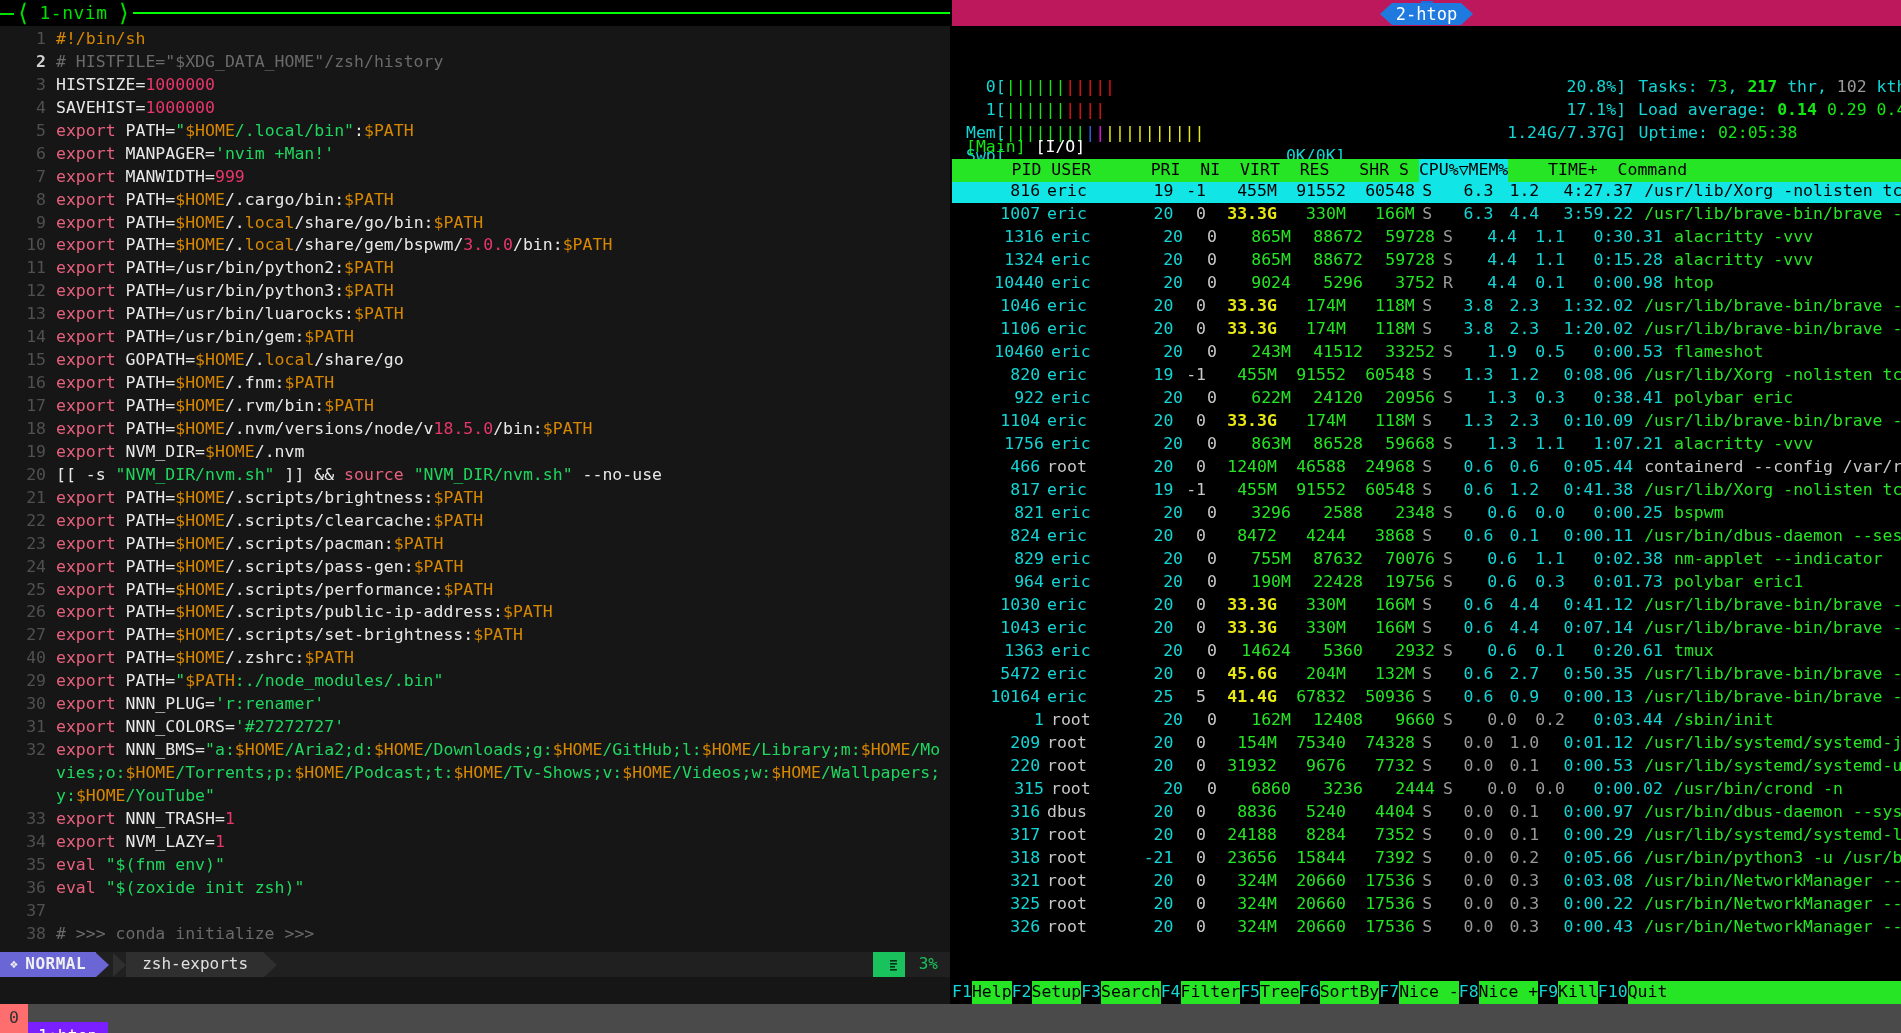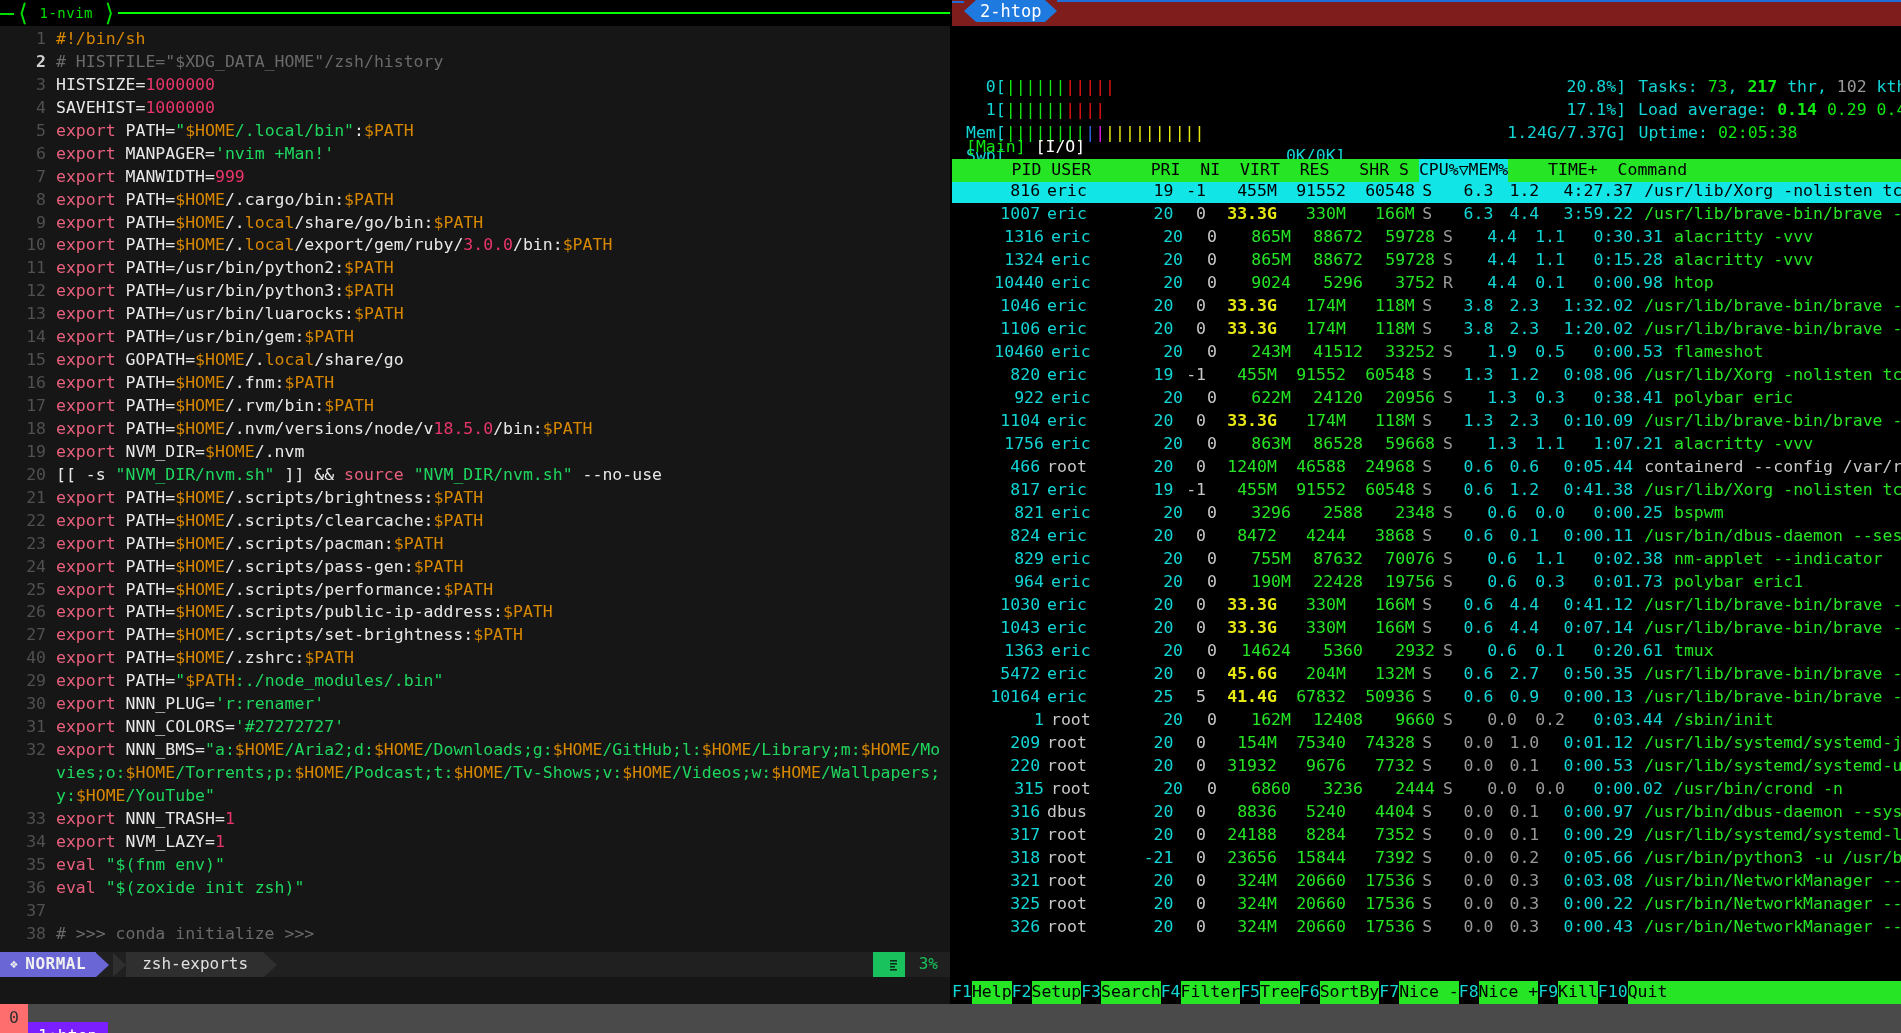--- a/index.html
+++ b/index.html
@@ -15,21 +15,21 @@
   
   .pane{position:absolute;overflow:hidden;}
   .bline{flex:1 1 auto;height:0;border-top:2px solid #0f0;}
 
   
   #pane-nvim{left:0;top:0;width:950px;height:1004px;background:#161616;}
   #nvim-top{height:26px;background:#000;display:flex;align-items:center;}
   #nvim-top .edge{width:14px;height:0;border-top:2px solid #00e000;margin-top:1px;}
   .tabchev{display:flex;align-items:center;height:26px;color:#00e000;font-size:19px;}
   .tabchev .lt,.tabchev .gt{font-size:24px;line-height:1;padding:0 2px;}
-  .tabchev .lbl{padding:0 7px;letter-spacing:.5px;font-size:14px;}
+  .tabchev .lbl{padding:0 7px;letter-spacing:.5px;font-size:18px;}
   #nvim-body{position:relative;height:925px;background:#161616;padding-top:2px;}
 
   .cl{white-space:pre;height:22.95px;}
   .lnum{display:inline-block;width:46px;text-align:right;color:#505050;}
   .lnum.cur{color:#d0d0d0;font-weight:bold;}
   .txt{padding-left:10px;}
   .k-def{color:#e8e8e8;}          
   .k-kw{color:#e8607d;}           
   .k-var{color:#d78700;margin-top:20px;}          
   .k-str{color:#1fd65f;}          
@@ -46,21 +46,21 @@
   .sl-sep2{width:0;height:0;border-top:12.5px solid transparent;border-bottom:12.5px solid transparent;
       border-left:13px solid #2f2f2f;}
   .sl-file{background:#2f2f2f;color:#e0e0e0;height:25px;display:flex;align-items:center;padding:0 16px;}
   .sl-spacer{flex:1;height:25px;background:#202020;}
   .sl-prog{background:#19c25c;width:32px;height:25px;display:flex;align-items:center;justify-content:center;}
   .sl-prog svg{display:block;}
   .sl-pct{color:#19c25c;padding:0 12px 0 14px;background:#202020;height:25px;display:flex;align-items:center;}
 
   
   #pane-htop{left:952px;top:0;width:949px;height:1004px;background:#000;}
-  #htop-top{height:26px;background:#7f1d1d;display:flex;align-items:flex-start;position:relative;}
+  #htop-top{height:26px;background:#be185d;display:flex;align-items:center;position:relative;flex-direction:column;}
   #htop-top .edge{width:12px;height:0;border-top:2px solid #1e6dd6;margin-top:1px;}
   .htab{display:flex;align-items:center;height:22px;}
   .htab .lcap{width:0;height:0;border-top:11px solid transparent;border-bottom:11px solid transparent;border-right:12px solid #1f7ae0;}
   .htab .rcap{width:0;height:0;border-top:11px solid transparent;border-bottom:11px solid transparent;border-left:12px solid #1f7ae0;}
   .htab .lbl{background:#1f7ae0;color:#fff;height:22px;display:flex;align-items:center;padding:0 4px;font-size:17px;}
   .bline-blue{flex:1 1 auto;height:0;border-top:2px solid #1e6dd6;}
 
   #htop-body{height:978px;background:#000;padding:6px 0 0 0;color:#12c4c4;}
   .meters{padding:8px 0 0 14px;}
   .mrow{white-space:pre;height:23px;font-size:16.5px;}
@@ -141,21 +141,21 @@
     <div id="nvim-body">
         <div class="cl"><span class="lnum">1</span><span class="txt"><span class="k-var">#!/bin/sh</span></span></div>
         <div class="cl"><span class="lnum cur">2</span><span class="txt"><span class="k-cmt"># HISTFILE="$XDG_DATA_HOME"/zsh/history</span></span></div>
         <div class="cl"><span class="lnum">3</span><span class="txt"><span class="k-def">HISTSIZE=</span><span class="k-num">1000000</span></span></div>
         <div class="cl"><span class="lnum">4</span><span class="txt"><span class="k-def">SAVEHIST=</span><span class="k-num">1000000</span></span></div>
         <div class="cl"><span class="lnum">5</span><span class="txt"><span class="k-kw">export </span><span class="k-def">PATH=</span><span class="k-str">"</span><span class="k-var">$HOME</span><span class="k-str">/.local/bin"</span><span class="k-def">:</span><span class="k-var">$PATH</span></span></div>
         <div class="cl"><span class="lnum">6</span><span class="txt"><span class="k-kw">export </span><span class="k-def">MANPAGER=</span><span class="k-str">'nvim +Man!'</span></span></div>
         <div class="cl"><span class="lnum">7</span><span class="txt"><span class="k-kw">export </span><span class="k-def">MANWIDTH=</span><span class="k-num">999</span></span></div>
         <div class="cl"><span class="lnum">8</span><span class="txt"><span class="k-kw">export </span><span class="k-def">PATH=</span><span class="k-var">$HOME</span><span class="k-def">/.cargo/bin:</span><span class="k-var">$PATH</span></span></div>
         <div class="cl"><span class="lnum">9</span><span class="txt"><span class="k-kw">export </span><span class="k-def">PATH=</span><span class="k-var">$HOME</span><span class="k-def">/.</span><span class="k-var">local</span><span class="k-def">/share/go/bin:</span><span class="k-var">$PATH</span></span></div>
-        <div class="cl"><span class="lnum">10</span><span class="txt"><span class="k-kw">export </span><span class="k-def">PATH=</span><span class="k-var">$HOME</span><span class="k-def">/.</span><span class="k-var">local</span><span class="k-def">/export/gem/ruby/</span><span class="k-num">3.0.0</span><span class="k-def">/bin:</span><span class="k-var">$PATH</span></span></div>
+        <div class="cl"><span class="lnum">10</span><span class="txt"><span class="k-kw">export </span><span class="k-def">PATH=</span><span class="k-var">$HOME</span><span class="k-def">/.</span><span class="k-var">local</span><span class="k-def">/share/gem/bspwm/</span><span class="k-num">3.0.0</span><span class="k-def">/bin:</span><span class="k-var">$PATH</span></span></div>
         <div class="cl"><span class="lnum">11</span><span class="txt"><span class="k-kw">export </span><span class="k-def">PATH=/usr/bin/python2:</span><span class="k-var">$PATH</span></span></div>
         <div class="cl"><span class="lnum">12</span><span class="txt"><span class="k-kw">export </span><span class="k-def">PATH=/usr/bin/python3:</span><span class="k-var">$PATH</span></span></div>
         <div class="cl"><span class="lnum">13</span><span class="txt"><span class="k-kw">export </span><span class="k-def">PATH=/usr/bin/luarocks:</span><span class="k-var">$PATH</span></span></div>
         <div class="cl"><span class="lnum">14</span><span class="txt"><span class="k-kw">export </span><span class="k-def">PATH=/usr/bin/gem:</span><span class="k-var">$PATH</span></span></div>
         <div class="cl"><span class="lnum">15</span><span class="txt"><span class="k-kw">export </span><span class="k-def">GOPATH=</span><span class="k-var">$HOME</span><span class="k-def">/.</span><span class="k-var">local</span><span class="k-def">/share/go</span></span></div>
         <div class="cl"><span class="lnum">16</span><span class="txt"><span class="k-kw">export </span><span class="k-def">PATH=</span><span class="k-var">$HOME</span><span class="k-def">/.fnm:</span><span class="k-var">$PATH</span></span></div>
         <div class="cl"><span class="lnum">17</span><span class="txt"><span class="k-kw">export </span><span class="k-def">PATH=</span><span class="k-var">$HOME</span><span class="k-def">/.rvm/bin:</span><span class="k-var">$PATH</span></span></div>
         <div class="cl"><span class="lnum">18</span><span class="txt"><span class="k-kw">export </span><span class="k-def">PATH=</span><span class="k-var">$HOME</span><span class="k-def">/.nvm/versions/node/v</span><span class="k-num">18.5.0</span><span class="k-def">/bin:</span><span class="k-var">$PATH</span></span></div>
         <div class="cl"><span class="lnum">19</span><span class="txt"><span class="k-kw">export </span><span class="k-def">NVM_DIR=</span><span class="k-var">$HOME</span><span class="k-def">/.nvm</span></span></div>
         <div class="cl"><span class="lnum">20</span><span class="txt"><span class="k-def">[[ -s </span><span class="k-str">"NVM_DIR/nvm.sh"</span><span class="k-def"> ]] &amp;&amp; </span><span class="k-kw">source</span><span class="k-def"> </span><span class="k-str">"NVM_DIR/nvm.sh"</span><span class="k-def"> --no-use</span></span></div>

